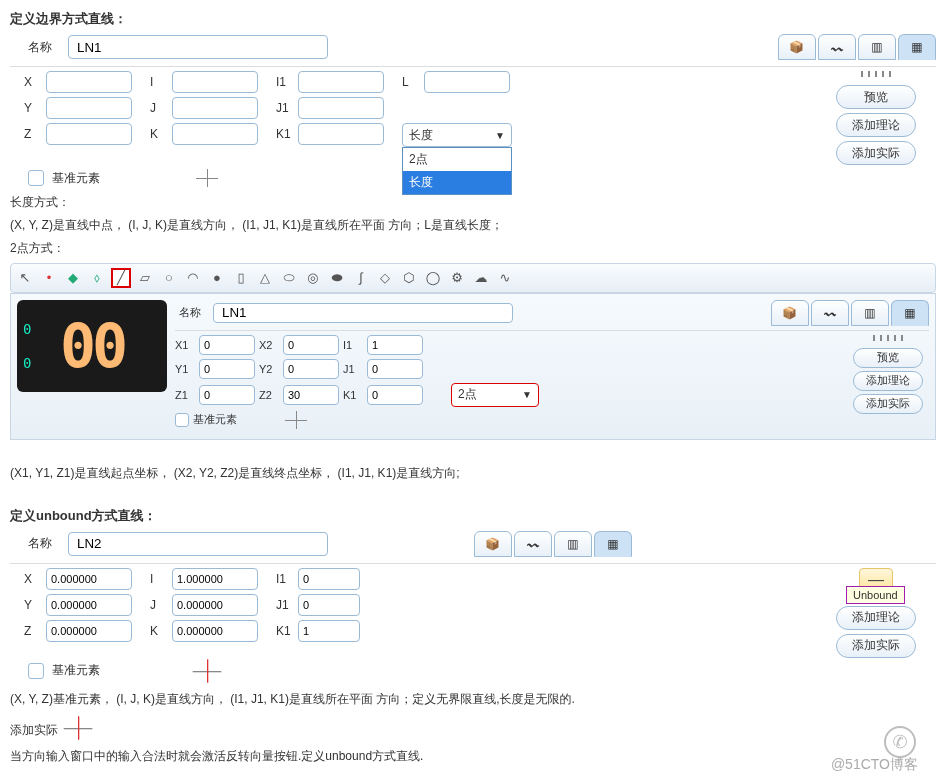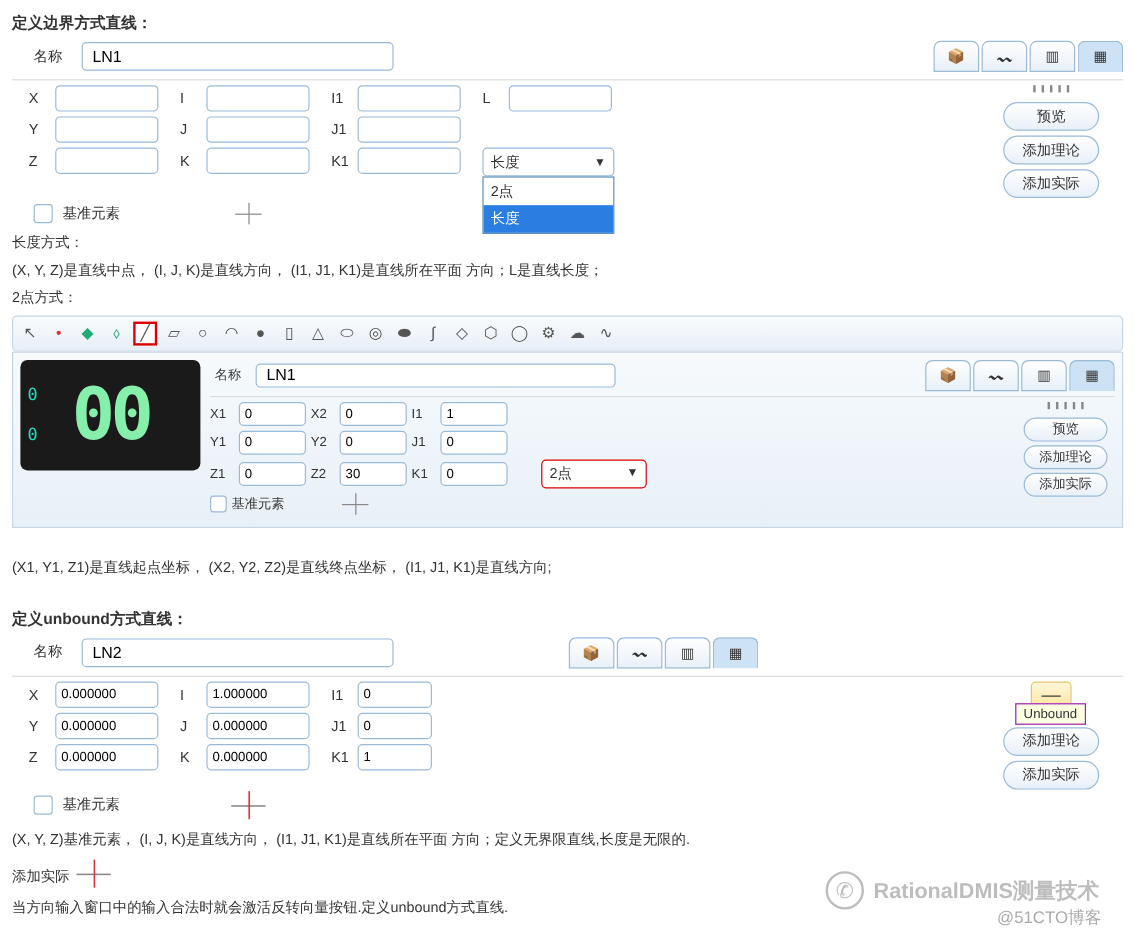--- a/index.html
+++ b/index.html
@@ -44,21 +44,21 @@
   .axis-red { transform: scale(1.3); }
   
   hr.sep { border: none; border-top: 1px solid #ddd; margin: 4px 0; }
   
   .toolbar2 { display: flex; align-items: center; gap: 4px; padding: 4px; background: linear-gradient(#fafcfe,#e6eef6); border: 1px solid #c8d6e4; border-radius: 4px; }
   .tool-icon { width: 20px; height: 20px; display: flex; align-items: center; justify-content: center; font-size: 13px; color: #555; cursor: pointer; }
   .tool-icon.sel { border: 2px solid #d00; background: #fff; }
   
   .panel2 { display: flex; gap: 8px; border: 1px solid #c8d6e4; background: linear-gradient(#f6fafd,#e8f0f7); padding: 6px; }
   .counter { width: 150px; height: 92px; background: #1a1a1a; border-radius: 6px; display: flex; align-items: center; justify-content: center; position: relative; }
-  .counter .digits { font-size: 60px; font-family: monospace; color: #86efac; font-weight: bold; letter-spacing: -4px; text-align: right; }
+  .counter .digits { font-size: 60px; font-family: monospace; color: #fdba74; font-weight: bold; letter-spacing: -4px; text-align: right; }
   .counter .side { position: absolute; left: 6px; display: flex; flex-direction: column; gap: 18px; }
   .counter .side span { font-size: 14px; font-family: monospace; color: #18e6c0; }
   
   .panel2-right { flex: 1; }
   .panel2 .row2 { display: flex; align-items: center; gap: 4px; margin-bottom: 4px; }
   .panel2 .cinput { width: 56px; height: 20px; }
   .panel2 .clabel2 { width: 20px; font-size: 11px; }
   
   .minus-btn { width: 34px; height: 24px; border:1px solid #e6c46a; border-radius: 4px; background: linear-gradient(#fff7dc,#ffe59a); display: flex; align-items:center; justify-content:center; font-size:16px; color:#444; }
   
@@ -358,15 +358,14 @@
 <div class="text-line" style="margin:10px 0">(X, Y, Z)基准元素， (I, J, K)是直线方向， (I1, J1, K1)是直线所在平面 方向；定义无界限直线,长度是无限的.</div>
 
 <div class="text-line">
   <span>添加实际</span>
   <span style="display:inline-block; vertical-align:middle; margin-left:6px;"><span class="axis-icon axis-red" style="display:inline-block"></span></span>
 </div>
 <div class="text-line">当方向输入窗口中的输入合法时就会激活反转向量按钮.定义unbound方式直线.</div>
 
 <div class="watermark">
   <div class="wm-circle">✆</div>
-  <div class="wm-text">RationalDMIS测量技术</div>
 </div>
 <div class="wm-sub">@51CTO博客</div>
 
 </body></html>

